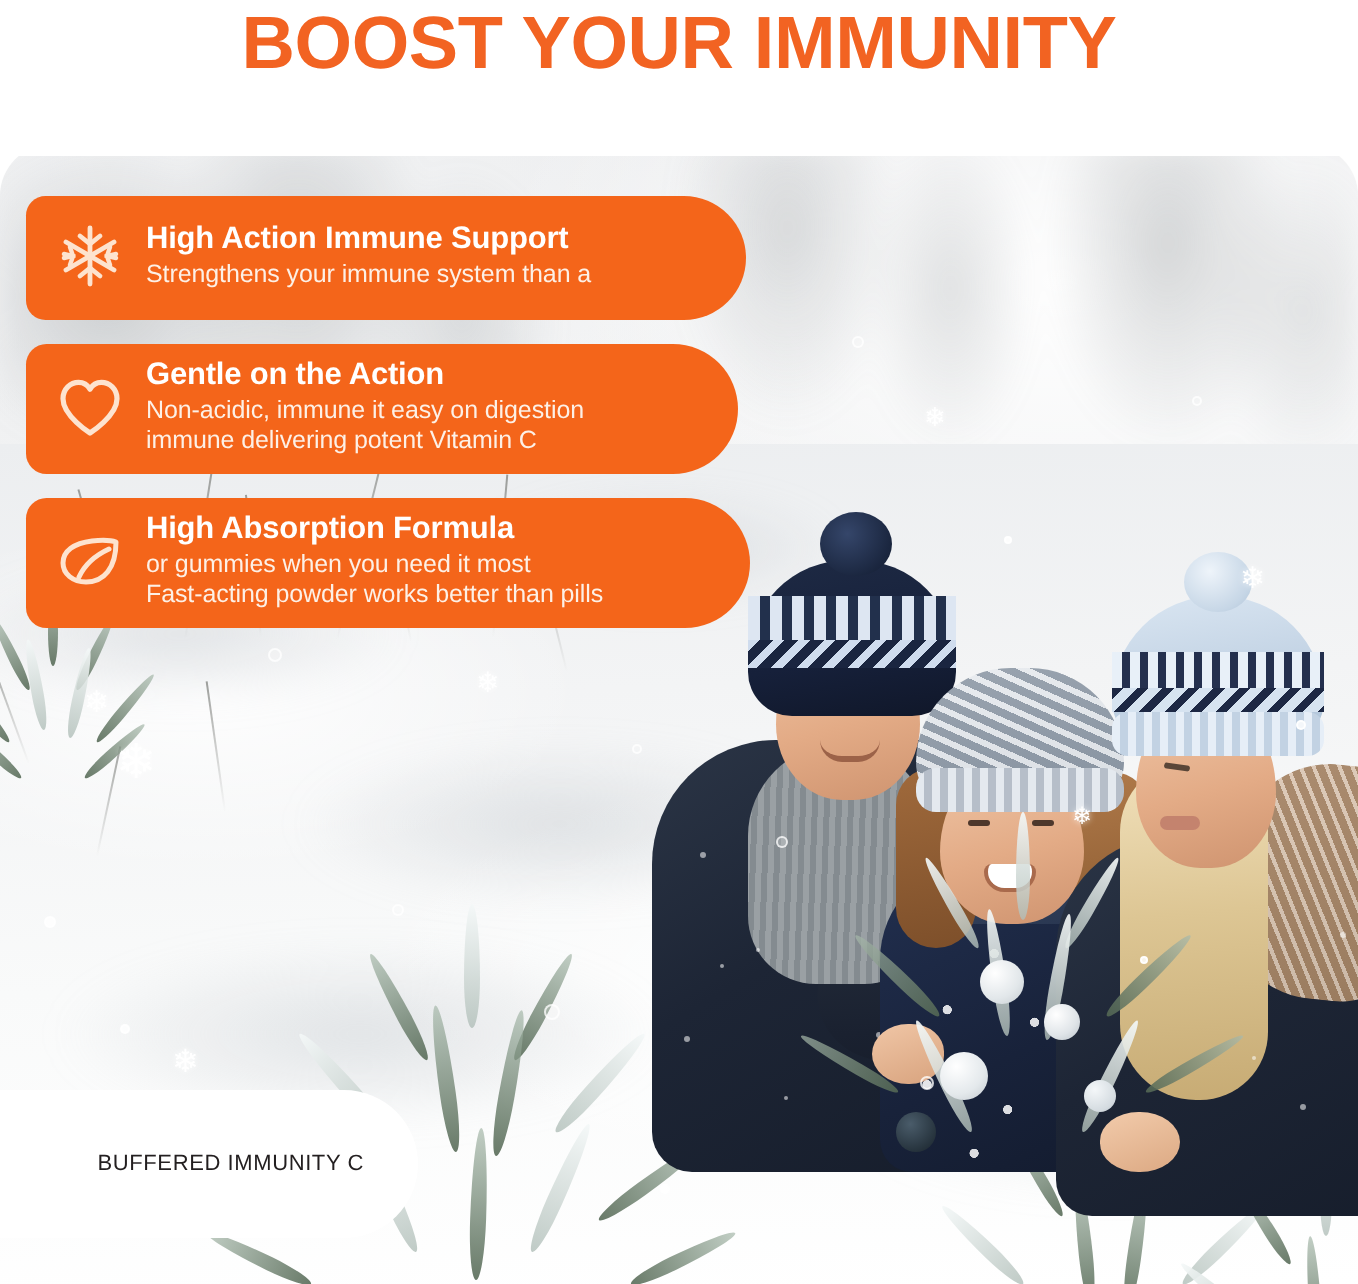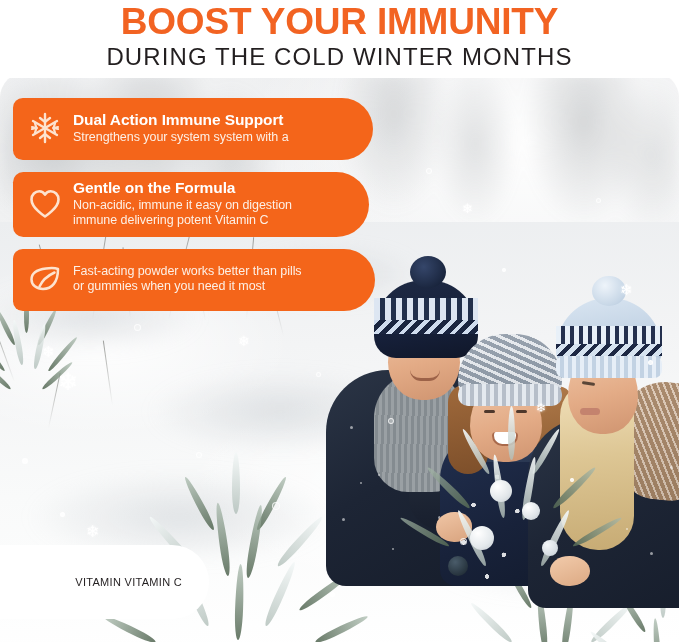--- a/index.html
+++ b/index.html
@@ -460,75 +460,75 @@
   <div class="bokeh solid" style="left:648px; top:288px; width:5px; height:5px;"></div>
   <div class="bokeh" style="left:388px; top:346px; width:6px;  height:6px;"></div>
   <div class="bokeh solid" style="left:570px; top:406px; width:4px; height:4px;"></div>
   <div class="bokeh" style="left:460px; top:466px; width:7px;  height:7px;"></div>
   <div class="bokeh solid" style="left:330px; top:520px; width:5px; height:5px;"></div>
   <div class="bokeh" style="left:244px; top:182px; width:5px;  height:5px;"></div>
 </div>
 
 <div class="header">
   <div class="headline">BOOST YOUR IMMUNITY</div>
-  <div class="subheadline">DURING THE COLD WINTER MONTHS</div>
 </div>
 
 <div class="badges">
 
   <div class="badge b1">
     <div class="badge-icon">
       <svg width="34" height="34" viewBox="0 0 34 34" fill="none" stroke="#fde3cf" stroke-width="2.4" stroke-linecap="round">
         <line x1="17" y1="3" x2="17" y2="31"></line>
         <line x1="5" y1="10" x2="29" y2="24"></line>
         <line x1="29" y1="10" x2="5" y2="24"></line>
         <polyline points="12,7 17,11 22,7"></polyline>
         <polyline points="12,27 17,23 22,27"></polyline>
         <polyline points="4,16 8.5,17 7,21.5" stroke-width="2.2"></polyline>
         <polyline points="30,16 25.5,17 27,21.5" stroke-width="2.2"></polyline>
         <polyline points="7,12.5 8.5,17 4,18" stroke-width="2.2"></polyline>
         <polyline points="27,12.5 25.5,17 30,18" stroke-width="2.2"></polyline>
       </svg>
     </div>
     <div class="badge-text">
-      <div class="badge-title">Dual Action Immune Support</div>
+      <div class="badge-title">High Action Immune Support</div>
       <div class="badge-desc">
-        <span>Strengthens your system system with a</span>
+        <span>Strengthens your immune system than a</span>
       </div>
     </div>
   </div>
 
   <div class="badge b2">
     <div class="badge-icon">
       <svg width="34" height="32" viewBox="0 0 34 32" fill="none" stroke="#fde3cf" stroke-width="2.6" stroke-linejoin="round">
         <path d="M17 28.5 C17 28.5 3.5 20 3.5 11.4 C3.5 6.5 7.2 3.2 11.3 3.2 C14 3.2 15.9 4.7 17 6.6 C18.1 4.7 20 3.2 22.7 3.2 C26.8 3.2 30.5 6.5 30.5 11.4 C30.5 20 17 28.5 17 28.5 Z"></path>
       </svg>
     </div>
     <div class="badge-text">
-      <div class="badge-title">Gentle on the Formula</div>
+      <div class="badge-title">Gentle on the Action</div>
       <div class="badge-desc">
         <span>Non-acidic, immune it easy on digestion</span>
         <span>immune delivering potent Vitamin C</span>
       </div>
     </div>
   </div>
 
   <div class="badge b3">
     <div class="badge-icon">
       <svg width="34" height="30" viewBox="0 0 34 30" fill="none" stroke="#fde3cf" stroke-width="2.5" stroke-linecap="round" stroke-linejoin="round">
         <path d="M30 5 C30 5 26 3.5 18 4.5 C9 5.6 3.5 9.5 3.5 15.5 C3.5 21 8.5 25 15 25 C24 25 30 18 30 5 Z"></path>
         <path d="M26.5 8.5 C20 11.5 14.5 16 11.5 22.5"></path>
       </svg>
     </div>
     <div class="badge-text">
+      <div class="badge-title">High Absorption Formula</div>
       <div class="badge-desc">
+        <span>or gummies when you need it most</span>
         <span>Fast-acting powder works better than pills</span>
-        <span>or gummies when you need it most</span>
       </div>
     </div>
   </div>
 </div>
 
 <div class="logo-panel">
   <div class="logo-inner">
-    <div class="logo-tagline">VITAMIN VITAMIN C</div>
+    <div class="logo-tagline">BUFFERED IMMUNITY C</div>
   </div>
 </div>
 
 </body></html>

